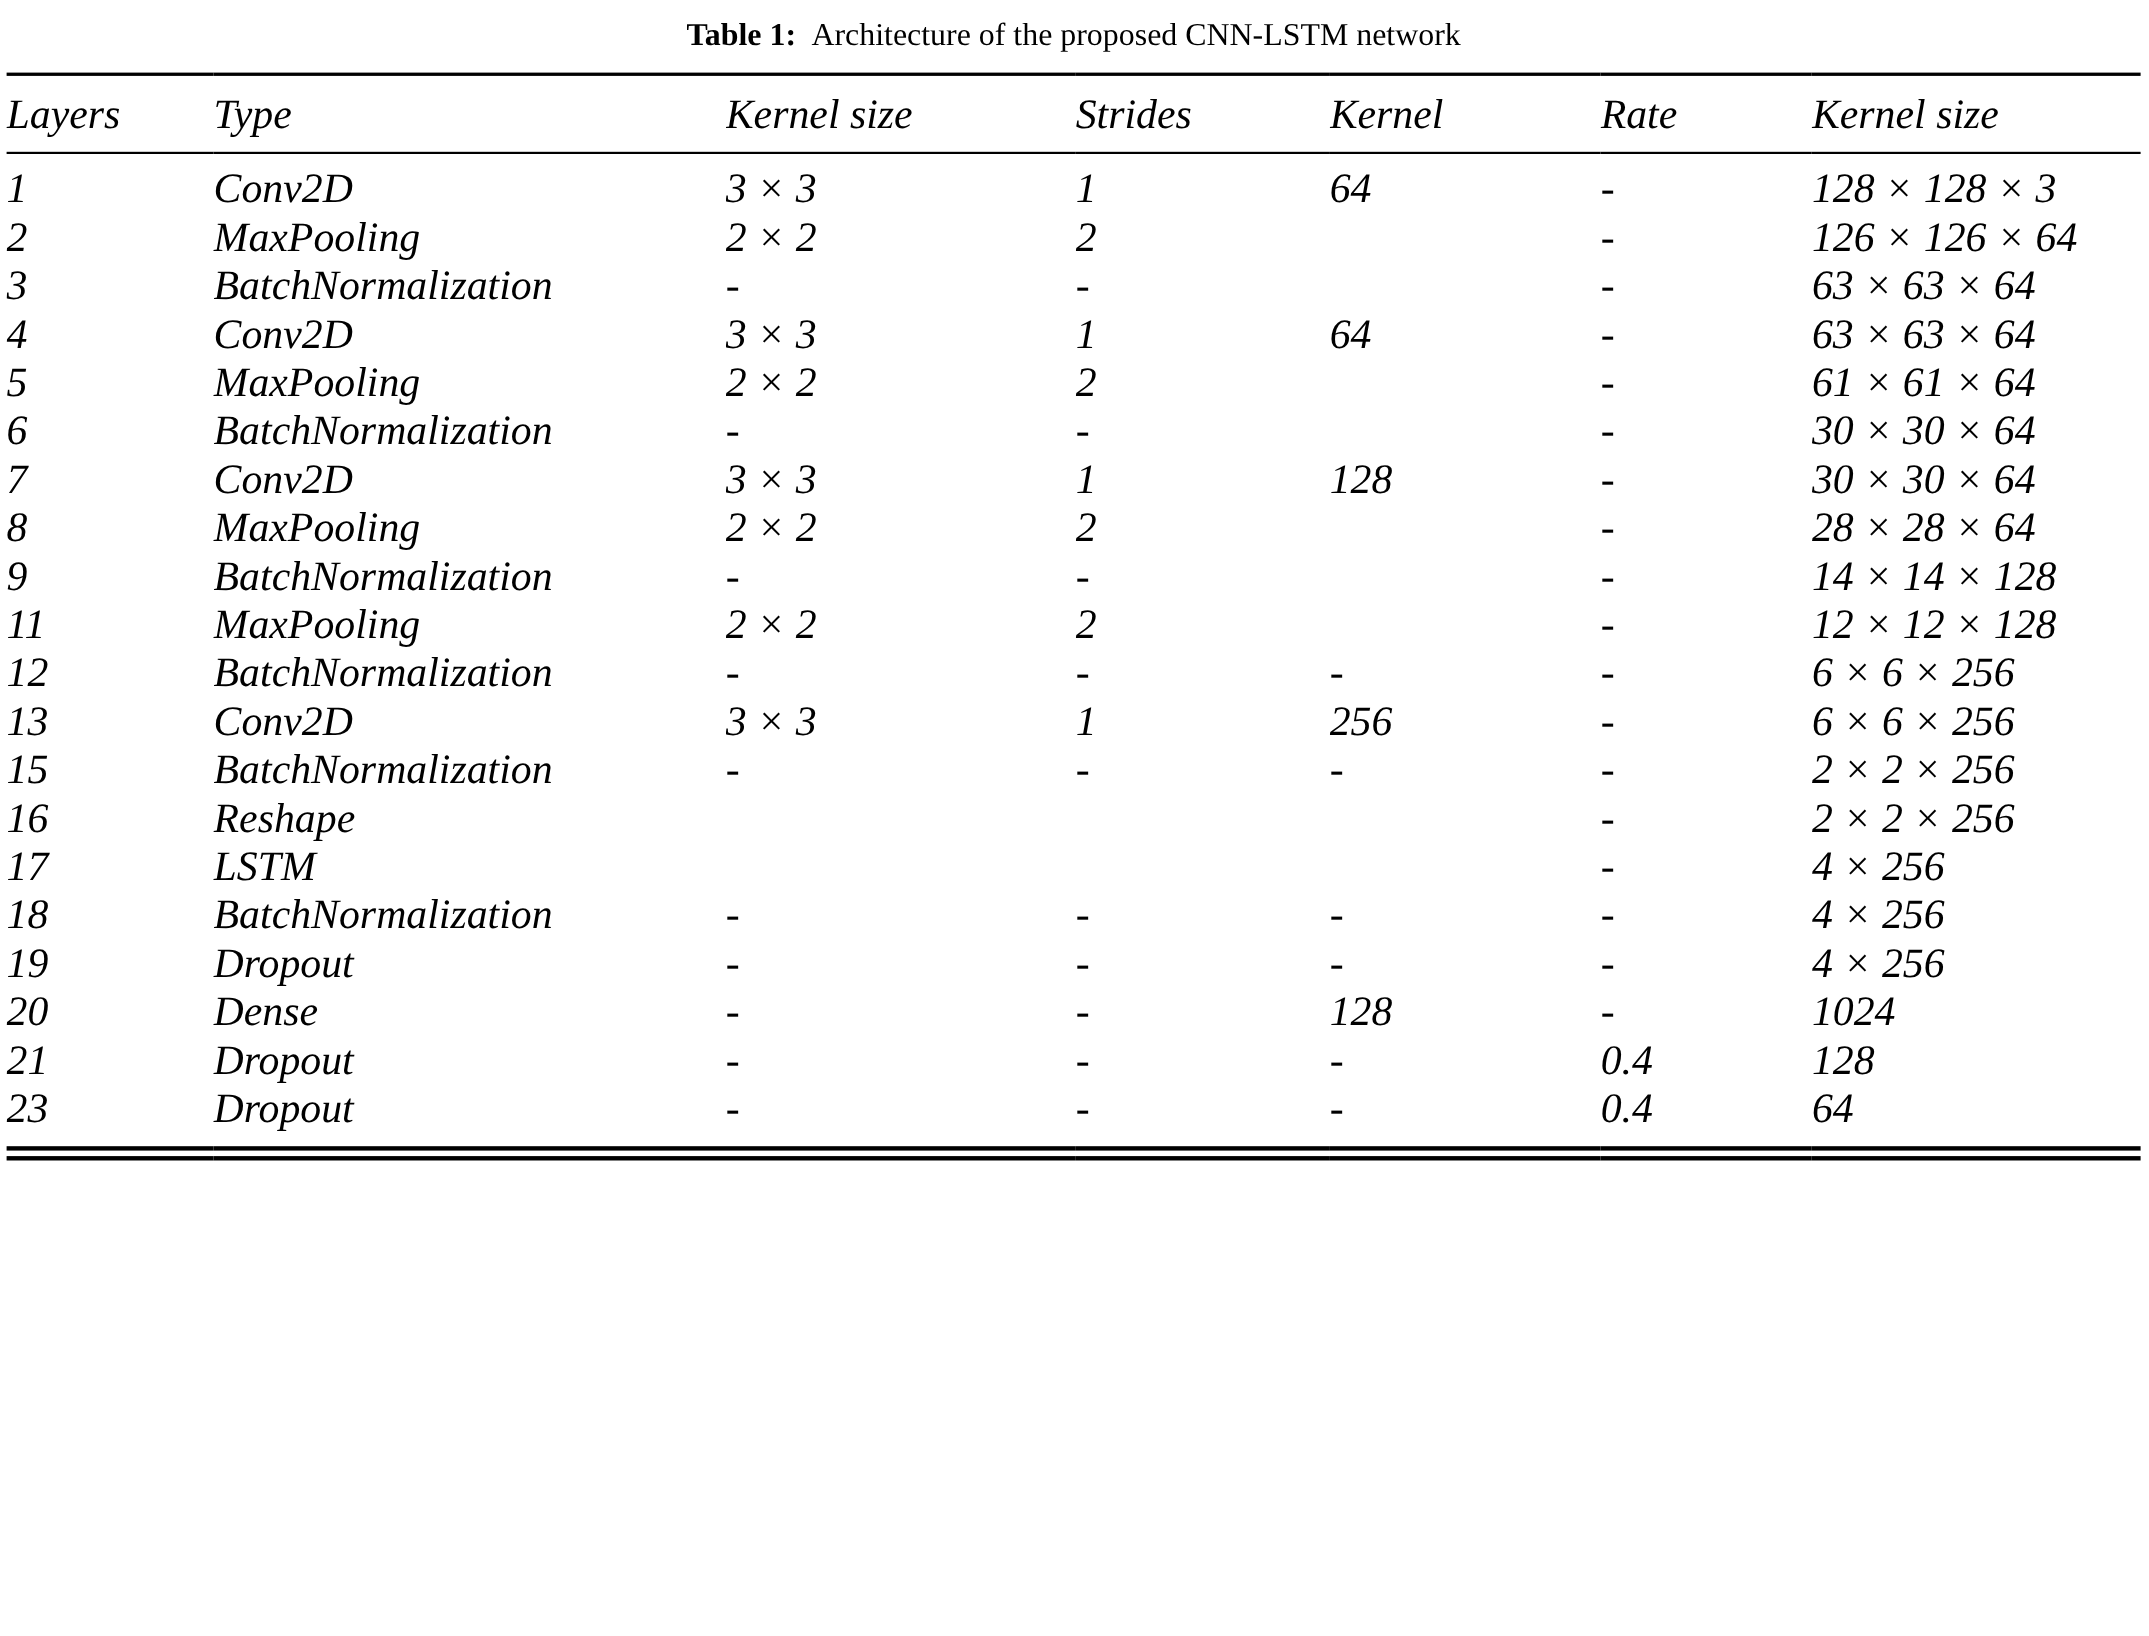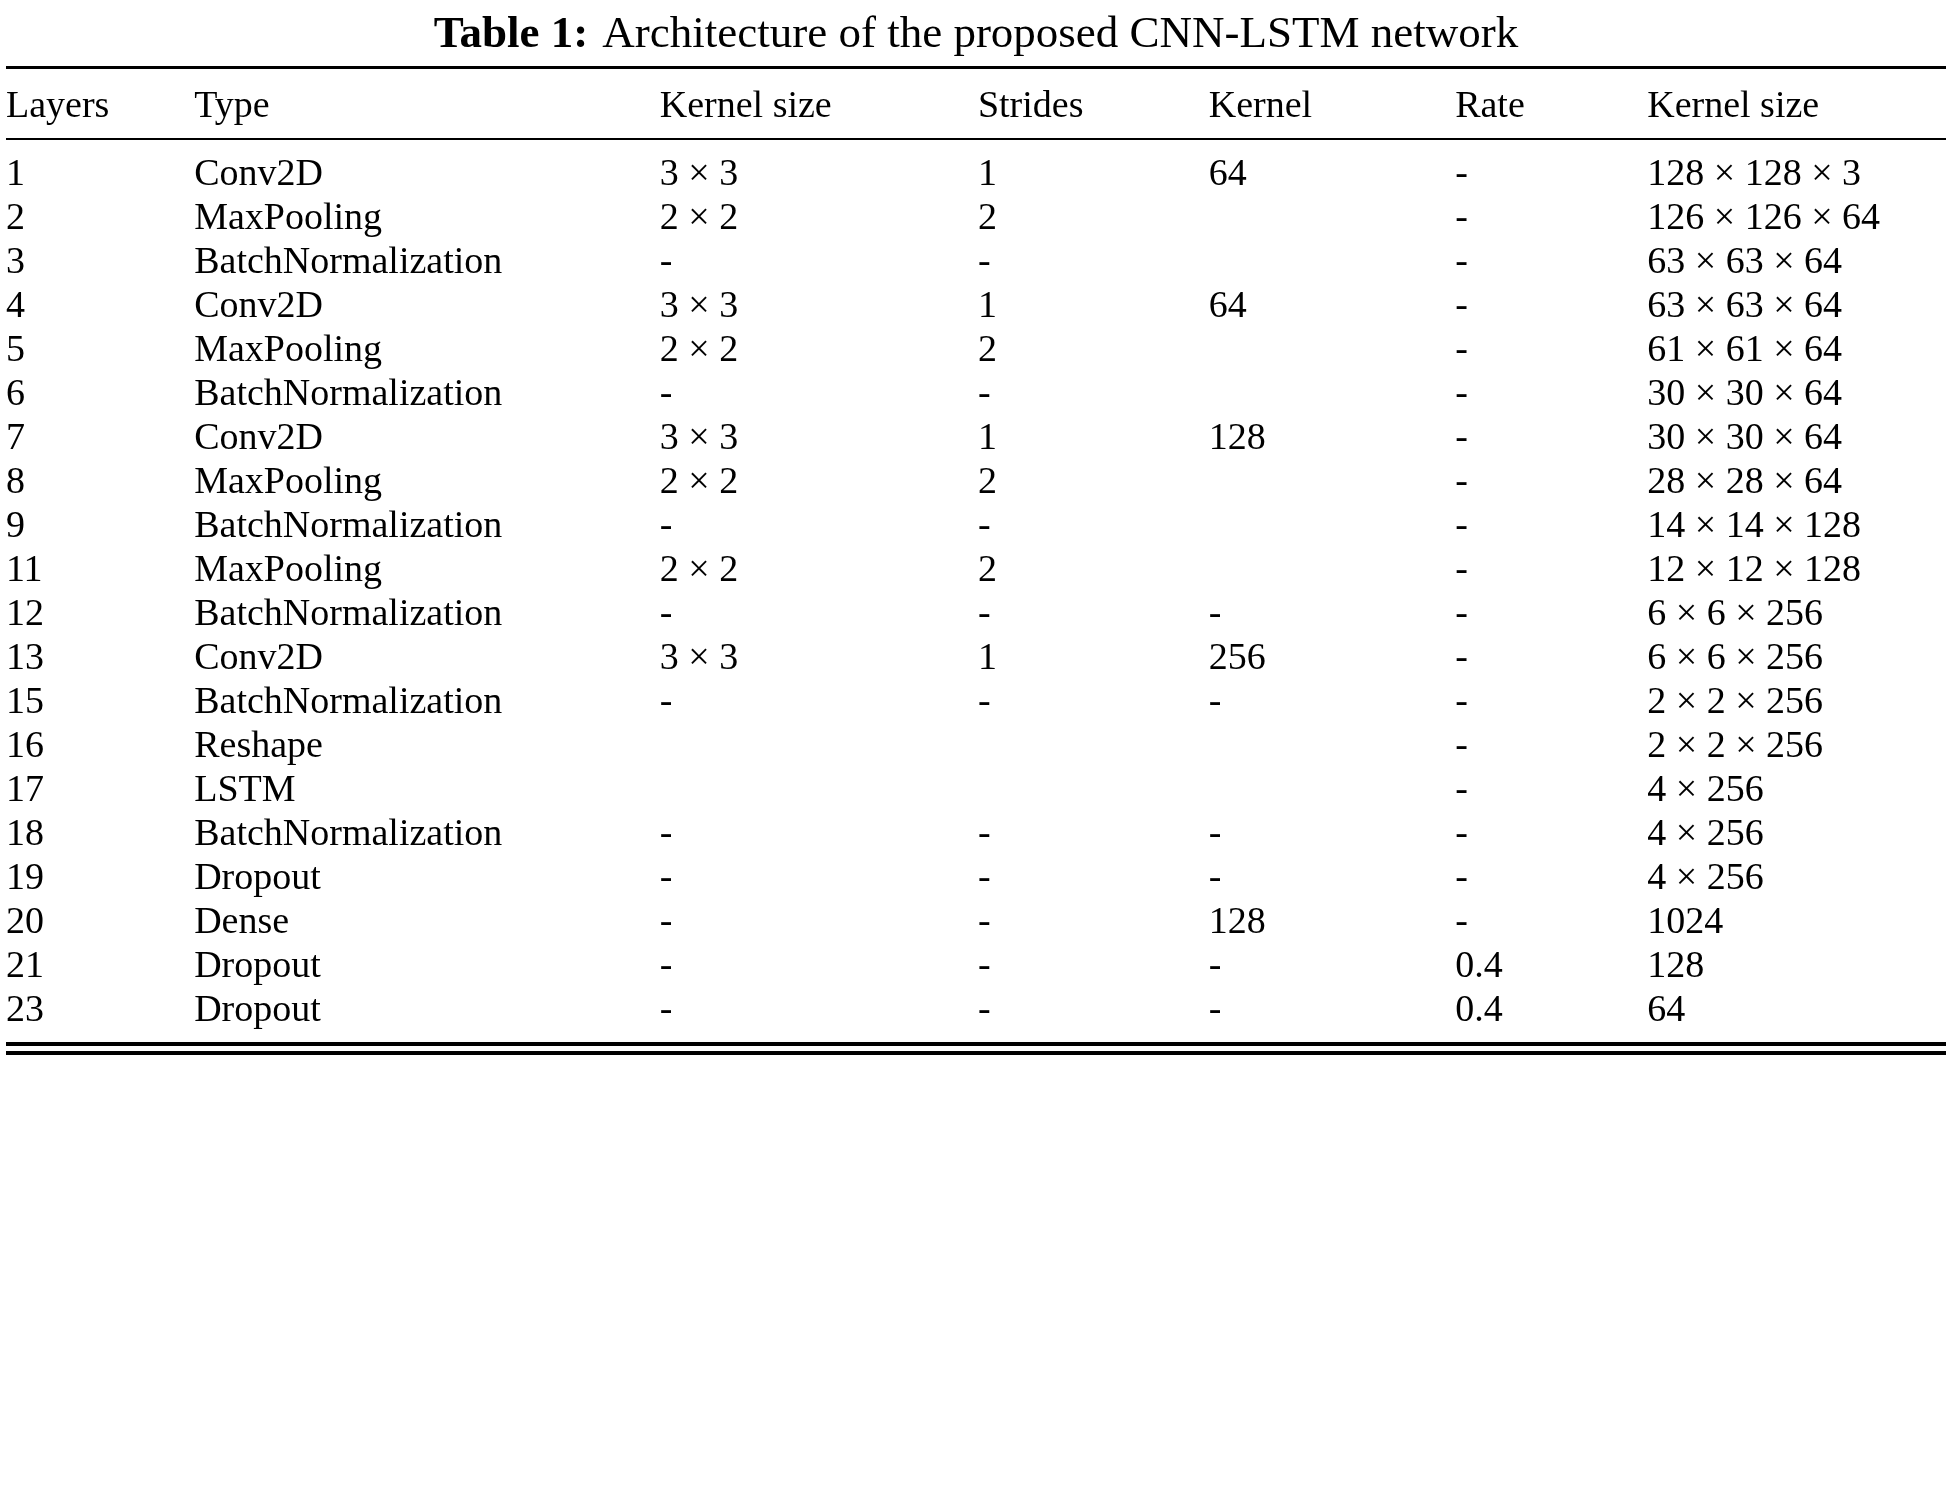--- a/index.html
+++ b/index.html
@@ -15,36 +15,37 @@
     box-sizing: border-box;
   }
   .page {
     width: 100%;
     height: 100%;
     box-sizing: border-box;
     padding: 6px 8px 0 6px;
   }
   .caption {
     text-align: center;
-    font-size: 45px;
+    font-size: 29px;
     line-height: 48px;
     padding: 2px 0 10px 0;
     white-space: nowrap;
   }
   .caption .caption-label {
     font-weight: bold;
   }
   .caption .caption-text {
     margin-left: 14px;
   }
   table.arch-table {
     width: 100%;
     border-collapse: collapse;
     table-layout: fixed;
     font-size: 38px;
+    font-style: italic;
   }
   table.arch-table thead tr {
     border-top: 3px solid #000;
     border-bottom: 2px solid #000;
   }
   table.arch-table tbody {
     border-bottom: 13px double #000;
   }
   table.arch-table th {
     font-weight: normal;

